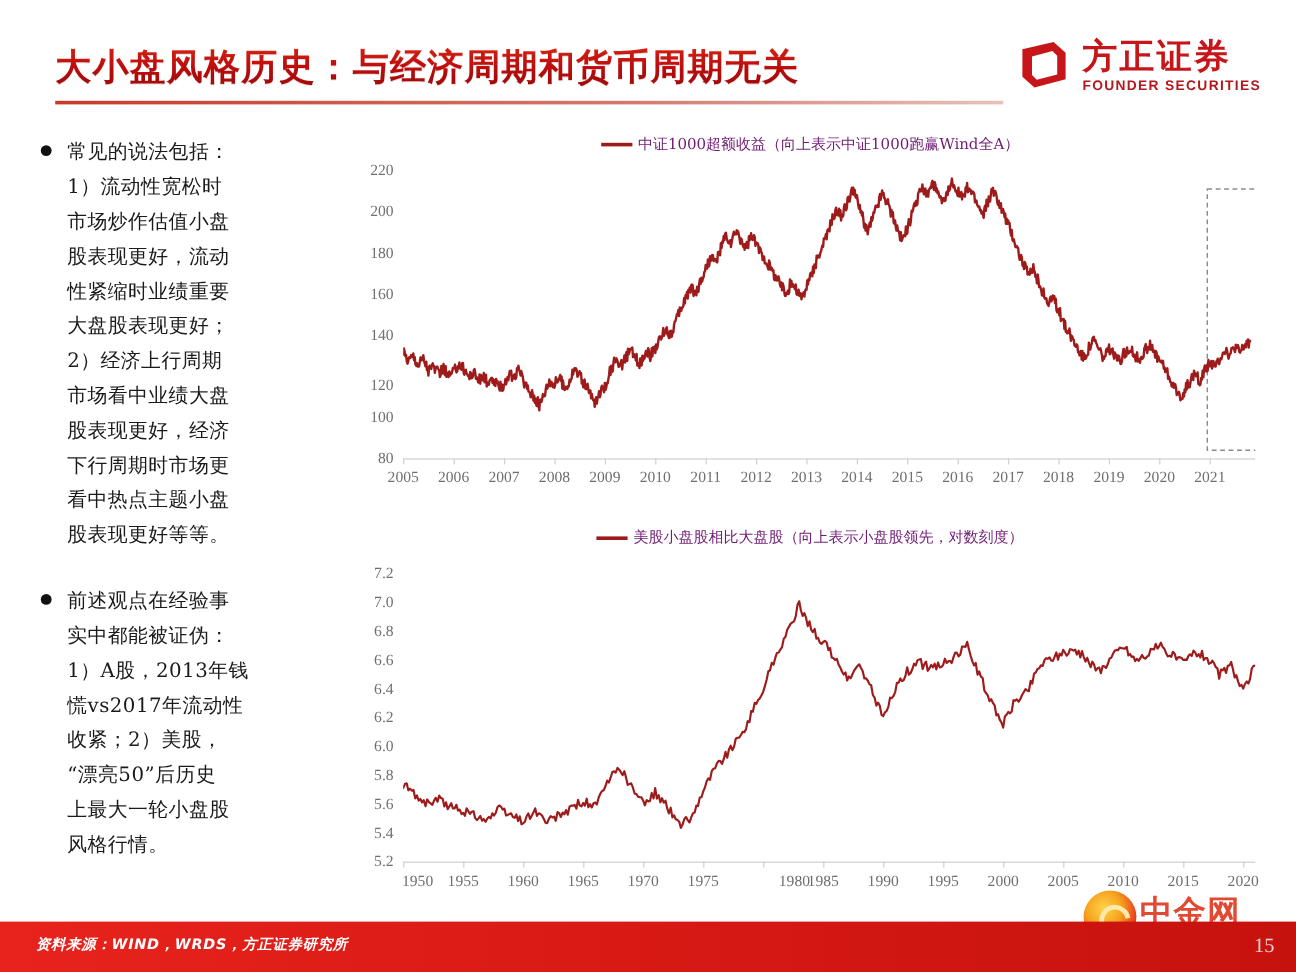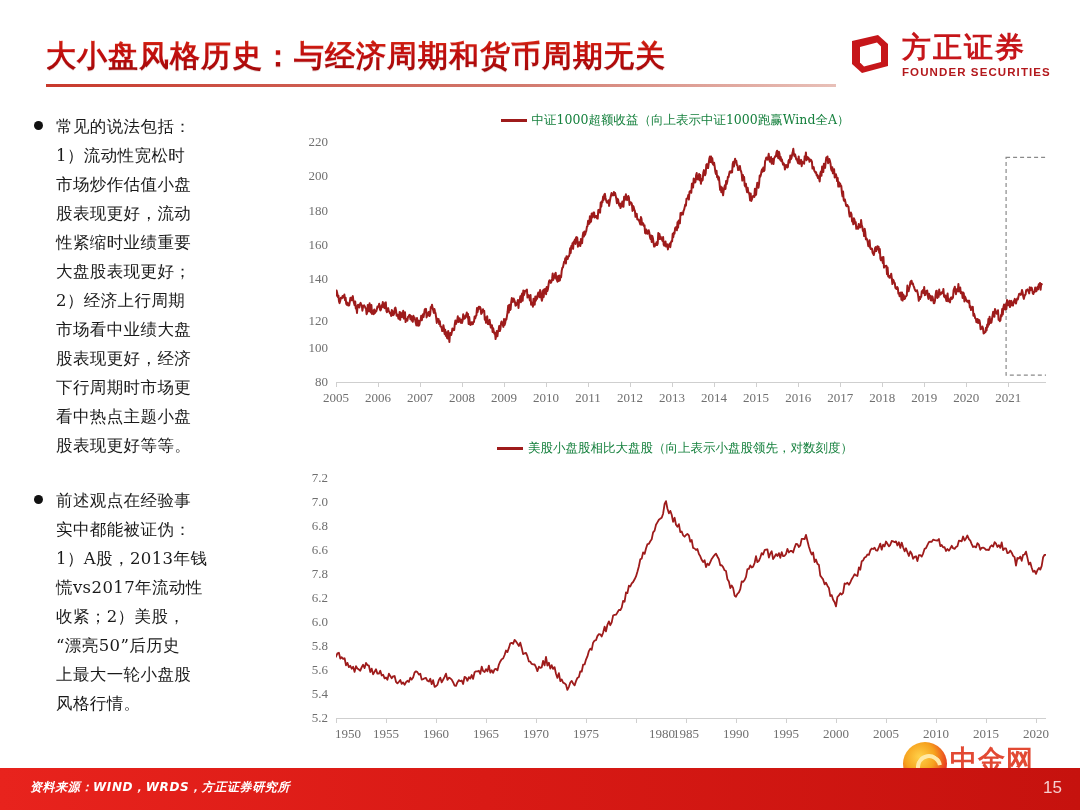--- a/index.html
+++ b/index.html
@@ -57,21 +57,21 @@
     font-size:16.5px;line-height:29px;color:#1a1a1a;
     letter-spacing:.4px;white-space:pre-wrap;
   }
 
   
   .chart{position:absolute;}
   .chart-legend{
     position:absolute;
     display:flex;align-items:center;
     font-family:"DejaVu Serif","Liberation Serif",serif;
-    font-size:12.5px;color:#15803d;white-space:nowrap;
+    font-size:12.5px;color:#701a75;white-space:nowrap;
   }
   .legend-line{display:inline-block;width:26px;height:2.6px;background:#9e1b1b;margin-right:5px;}
   .plot{position:absolute;}
   .ylab{
     position:absolute;right:0;transform:translateY(-50%);
     font-family:"Liberation Serif","DejaVu Serif",serif;
     font-size:13px;color:#6f6f6f;text-align:right;white-space:nowrap;
   }
   .xlab{
     position:absolute;transform:translateX(-50%);
@@ -87,21 +87,21 @@
     background:linear-gradient(90deg,#e8231d 0%,#d91a15 45%,#c6120e 100%);
   }
   .footer-text{
     position:absolute;left:30px;top:11px;
     font-family:"DejaVu Sans","Liberation Sans",sans-serif;
     font-style:italic;font-weight:bold;font-size:12px;color:#ffffff;
     letter-spacing:.6px;white-space:nowrap;
   }
   .pageno{
     position:absolute;right:18px;top:10px;
-    font-family:Liberation Sans, sans-serif;font-size:17px;color:#f6cfcf;margin-left:40px;
+    font-family:Liberation Serif, serif;font-size:17px;color:#f6cfcf;margin-left:40px;
   }
 
   
   .wm{position:absolute;left:900px;top:736px;width:180px;height:74px;pointer-events:none;}
   .wm-badge{
     position:absolute;left:3px;top:6px;width:44px;height:44px;border-radius:50%;
     background:radial-gradient(circle at 38% 34%,#ffd24a 0%,#f6a21e 38%,#e8341f 72%,#cf1d14 100%);
   }
   .wm-badge::after{
     content:"";position:absolute;left:13px;top:12px;width:18px;height:18px;border-radius:50%;
@@ -235,21 +235,21 @@
     <div class="plot" id="plot2" style="left:46px;top:38px;width:710px;height:240px;">
         <svg width="710" height="240" viewBox="0 0 710 240" style="position: absolute; left: 0px; top: 0px;">
           <path d="M0.0 178.7 L1.4 175.4 L2.9 174.8 L4.3 180.6 L5.7 179.2 L7.1 180.9 L8.6 180.3 L10.0 187.3 L11.4 184.9 L12.9 189.1 L14.3 187.8 L15.7 190.7 L17.1 188.8 L18.6 193.9 L20.0 188.2 L21.4 190.4 L22.9 191.5 L24.3 192.7 L25.7 189.2 L27.1 186.8 L28.6 190.1 L30.0 184.9 L31.4 187.1 L32.9 187.7 L34.3 194.0 L35.7 190.6 L37.1 196.3 L38.6 193.8 L40.0 191.3 L41.4 195.6 L42.9 195.6 L44.3 192.7 L45.7 197.5 L47.1 196.7 L48.6 200.4 L50.0 199.4 L51.4 201.8 L52.9 195.6 L54.3 198.1 L55.7 200.2 L57.1 198.4 L58.6 198.0 L60.0 203.8 L61.4 205.4 L62.9 203.8 L64.3 202.0 L65.7 205.9 L67.1 204.5 L68.6 206.8 L70.0 204.2 L71.4 202.8 L72.9 203.9 L74.3 199.7 L75.7 201.6 L77.1 199.5 L78.6 194.5 L80.0 193.3 L81.4 194.1 L82.9 196.6 L84.3 195.8 L85.7 201.6 L87.1 201.1 L88.6 200.3 L90.0 199.8 L91.4 202.8 L92.9 203.5 L94.3 200.7 L95.7 206.2 L97.1 202.2 L98.6 208.9 L100.0 208.1 L101.4 206.8 L102.9 202.0 L104.3 199.8 L105.7 204.4 L107.1 201.8 L108.6 198.9 L110.0 195.6 L111.4 201.9 L112.9 199.7 L114.3 200.3 L115.7 201.6 L117.1 204.2 L118.6 207.6 L120.0 207.9 L121.4 204.4 L122.9 202.1 L124.3 203.2 L125.7 202.5 L127.1 206.0 L128.6 198.8 L130.0 199.7 L131.4 202.8 L132.9 199.1 L134.3 200.6 L135.7 197.0 L137.1 200.9 L138.6 194.2 L140.0 193.3 L141.4 193.4 L142.9 192.8 L144.3 195.9 L145.7 188.6 L147.1 193.1 L148.6 194.0 L150.0 191.1 L151.4 193.4 L152.9 187.6 L154.3 194.7 L155.7 192.2 L157.1 194.9 L158.6 191.4 L160.0 190.8 L161.4 192.4 L162.9 186.6 L164.3 183.4 L165.7 181.2 L167.1 180.5 L168.6 177.0 L170.0 172.5 L171.4 174.1 L172.9 169.9 L174.3 165.3 L175.7 164.8 L177.1 165.9 L178.6 161.9 L180.0 163.4 L181.4 165.5 L182.9 168.0 L184.3 164.7 L185.7 169.9 L187.1 176.1 L188.6 175.3 L190.0 174.8 L191.4 178.2 L192.9 183.4 L194.3 183.7 L195.7 185.9 L197.1 186.3 L198.6 186.5 L200.0 189.2 L201.4 193.1 L202.9 188.7 L204.3 189.9 L205.7 189.4 L207.1 182.8 L208.6 187.4 L210.0 178.8 L211.4 187.5 L212.9 184.7 L214.3 190.6 L215.7 187.2 L217.1 190.9 L218.6 189.2 L220.0 195.7 L221.4 199.9 L222.9 195.1 L224.3 203.2 L225.7 201.4 L227.1 204.7 L228.6 205.3 L230.0 206.7 L231.4 211.9 L232.9 208.8 L234.3 204.5 L235.7 202.9 L237.1 205.5 L238.6 207.4 L240.0 203.1 L241.4 199.9 L242.9 199.0 L244.3 193.3 L245.7 193.7 L247.1 186.7 L248.6 186.4 L250.0 181.6 L251.4 178.4 L252.9 173.1 L254.3 170.6 L255.7 171.9 L257.1 164.7 L258.6 162.6 L260.0 162.2 L261.4 158.1 L262.9 156.1 L264.3 156.3 L265.7 158.5 L267.1 154.7 L268.6 148.6 L270.0 153.4 L271.4 146.8 L272.9 143.4 L274.3 147.2 L275.7 144.4 L277.1 137.6 L278.6 136.8 L280.0 136.7 L281.4 134.5 L282.9 131.9 L284.3 132.2 L285.7 129.6 L287.1 122.9 L288.6 123.7 L290.0 114.5 L291.4 115.1 L292.9 107.7 L294.3 108.5 L295.7 105.4 L297.1 104.0 L298.6 101.3 L300.0 98.4 L301.4 93.8 L302.9 88.2 L304.3 81.3 L305.7 80.6 L307.1 74.4 L308.6 75.9 L310.0 70.5 L311.4 66.2 L312.9 65.8 L314.3 63.3 L315.7 61.3 L317.1 54.4 L318.6 52.6 L320.0 46.8 L321.4 44.4 L322.9 41.7 L324.3 40.6 L325.7 39.8 L327.1 35.7 L328.6 26.0 L330.0 23.1 L331.4 30.5 L332.9 35.3 L334.3 32.9 L335.7 36.8 L337.1 43.8 L338.6 39.8 L340.0 46.8 L341.4 48.7 L342.9 46.1 L344.3 54.2 L345.7 53.5 L347.1 57.3 L348.6 58.7 L350.0 57.0 L351.4 56.0 L352.9 57.4 L354.3 63.7 L355.7 62.0 L357.1 69.9 L358.6 70.5 L360.0 72.0 L361.4 71.0 L362.9 76.1 L364.3 78.3 L365.7 81.8 L367.1 84.1 L368.6 82.3 L370.0 89.1 L371.4 85.7 L372.9 87.2 L374.3 84.1 L375.7 80.9 L377.1 78.9 L378.6 77.0 L380.0 75.6 L381.4 78.5 L382.9 81.2 L384.3 87.4 L385.7 87.2 L387.1 89.1 L388.6 92.3 L390.0 93.0 L391.4 101.2 L392.9 103.6 L394.3 110.0 L395.7 107.5 L397.1 109.9 L398.6 117.7 L400.0 118.7 L401.4 115.8 L402.9 114.4 L404.3 111.1 L405.7 103.4 L407.1 103.8 L408.6 102.0 L410.0 98.8 L411.4 91.1 L412.9 90.9 L414.3 87.4 L415.7 89.6 L417.1 88.7 L418.6 85.0 L420.0 78.1 L421.4 84.2 L422.9 82.8 L424.3 79.5 L425.7 75.1 L427.1 76.5 L428.6 72.2 L430.0 71.6 L431.4 71.3 L432.9 79.5 L434.3 75.5 L435.7 73.3 L437.1 81.0 L438.6 78.7 L440.0 76.1 L441.4 78.1 L442.9 75.1 L444.3 79.8 L445.7 74.1 L447.1 78.2 L448.6 77.8 L450.0 76.0 L451.4 70.9 L452.9 74.5 L454.3 73.0 L455.7 72.9 L457.1 74.5 L458.6 69.6 L460.0 65.9 L461.4 66.1 L462.9 69.0 L464.3 67.4 L465.7 60.9 L467.1 60.8 L468.6 61.1 L470.0 56.9 L471.4 62.8 L472.9 68.7 L474.3 73.1 L475.7 76.5 L477.1 74.5 L478.6 84.2 L480.0 81.5 L481.4 85.8 L482.9 87.0 L484.3 97.6 L485.7 99.5 L487.1 101.4 L488.6 106.3 L490.0 104.7 L491.4 107.7 L492.9 109.9 L494.3 118.1 L495.7 117.1 L497.1 121.7 L498.6 124.3 L500.0 128.4 L501.4 119.0 L502.9 117.4 L504.3 115.3 L505.7 116.5 L507.1 114.9 L508.6 105.5 L510.0 105.9 L511.4 104.8 L512.9 106.8 L514.3 104.5 L515.7 101.2 L517.1 98.9 L518.6 96.3 L520.0 97.4 L521.4 98.0 L522.9 89.3 L524.3 91.7 L525.7 83.3 L527.1 82.4 L528.6 79.5 L530.0 78.9 L531.4 76.5 L532.9 76.9 L534.3 72.4 L535.7 70.5 L537.1 71.0 L538.6 69.8 L540.0 72.4 L541.4 72.7 L542.9 69.2 L544.3 65.7 L545.7 71.7 L547.1 66.7 L548.6 68.3 L550.0 63.5 L551.4 65.8 L552.9 68.4 L554.3 66.8 L555.7 63.0 L557.1 63.3 L558.6 64.2 L560.0 63.4 L561.4 67.5 L562.9 64.2 L564.3 69.9 L565.7 64.6 L567.1 69.3 L568.6 73.3 L570.0 70.2 L571.4 74.2 L572.9 78.0 L574.3 73.4 L575.7 75.7 L577.1 80.8 L578.6 78.9 L580.0 78.3 L581.4 83.1 L582.9 77.1 L584.3 77.2 L585.7 78.6 L587.1 75.6 L588.6 70.8 L590.0 70.2 L591.4 67.1 L592.9 64.2 L594.3 63.6 L595.7 63.9 L597.1 61.6 L598.6 62.1 L600.0 62.3 L601.4 62.6 L602.9 61.0 L604.3 68.2 L605.7 67.0 L607.1 69.4 L608.6 69.2 L610.0 73.0 L611.4 71.0 L612.9 72.7 L614.3 70.5 L615.7 67.8 L617.1 70.2 L618.6 70.9 L620.0 69.0 L621.4 68.2 L622.9 62.7 L624.3 62.9 L625.7 63.3 L627.1 58.5 L628.6 62.5 L630.0 60.4 L631.4 57.5 L632.9 61.2 L634.3 62.7 L635.7 66.1 L637.1 69.0 L638.6 68.4 L640.0 69.4 L641.4 65.2 L642.9 66.7 L644.3 71.8 L645.7 69.8 L647.1 69.6 L648.6 70.3 L650.0 71.9 L651.4 71.7 L652.9 72.0 L654.3 68.7 L655.7 67.3 L657.1 68.6 L658.6 64.2 L660.0 65.7 L661.4 69.0 L662.9 67.1 L664.3 69.9 L665.7 64.4 L667.1 72.1 L668.6 70.4 L670.0 70.4 L671.4 75.2 L672.9 74.6 L674.3 72.6 L675.7 74.7 L677.1 77.8 L678.6 79.2 L680.0 87.6 L681.4 80.0 L682.9 80.6 L684.3 78.6 L685.7 82.8 L687.1 76.9 L688.6 76.5 L690.0 73.6 L691.4 79.6 L692.9 86.6 L694.3 84.6 L695.7 89.8 L697.1 93.7 L698.6 92.7 L700.0 95.9 L701.4 92.2 L702.9 89.9 L704.3 91.6 L705.7 87.9 L707.1 79.3 L708.6 76.8 L710.0 76.8" fill="none" stroke="#9e1b1b" stroke-width="1.8" stroke-linejoin="round" stroke-linecap="round"></path>
         </svg>
         <div class="ylab" style="top: 240px; right: 718px;">5.2</div>
         <div class="ylab" style="top: 216px; right: 718px;">5.4</div>
         <div class="ylab" style="top: 192px; right: 718px;">5.6</div>
         <div class="ylab" style="top: 168px; right: 718px;">5.8</div>
         <div class="ylab" style="top: 144px; right: 718px;">6.0</div>
         <div class="ylab" style="top: 120px; right: 718px;">6.2</div>
-        <div class="ylab" style="top: 96px; right: 718px;">7.8</div>
+        <div class="ylab" style="top: 96px; right: 718px;">6.4</div>
         <div class="ylab" style="top: 72px; right: 718px;">6.6</div>
         <div class="ylab" style="top: 48px; right: 718px;">6.8</div>
         <div class="ylab" style="top: 24px; right: 718px;">7.0</div>
         <div class="ylab" style="top: 0px; right: 718px;">7.2</div>
         <div class="axis-line" style="left: 0px; top: 240px; width: 710px; height: 1px;"></div>
         <div class="tick" style="left: 0px; top: 240px; height: 5px;"></div>
         <div class="xlab" style="left: 12px; top: 248px;">1950</div>
         <div class="tick" style="left: 50px; top: 240px; height: 5px;"></div>
         <div class="xlab" style="left: 50px; top: 248px;">1955</div>
         <div class="tick" style="left: 100px; top: 240px; height: 5px;"></div>

